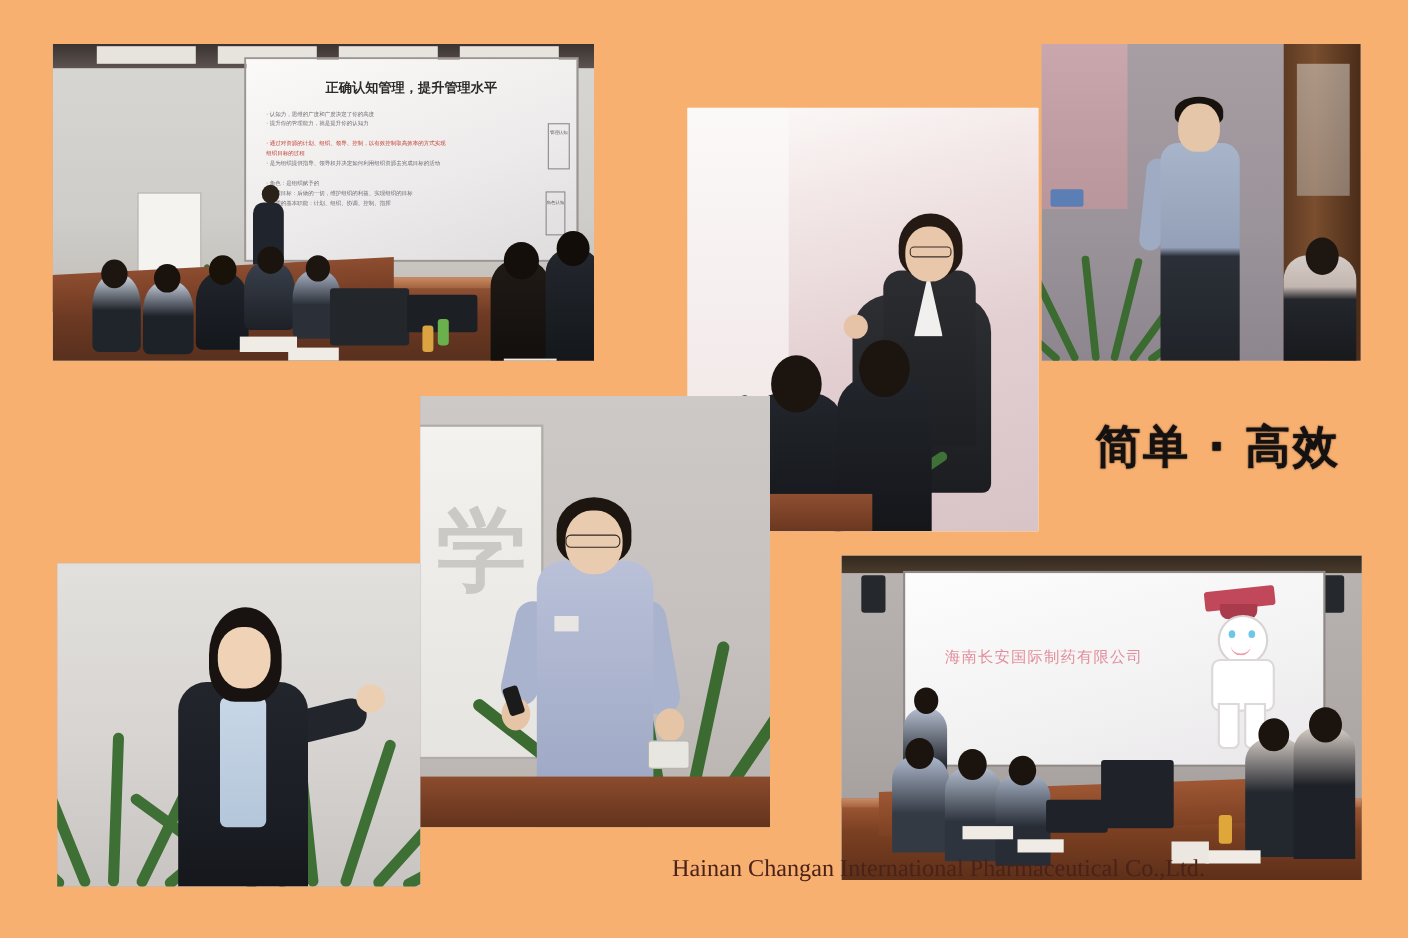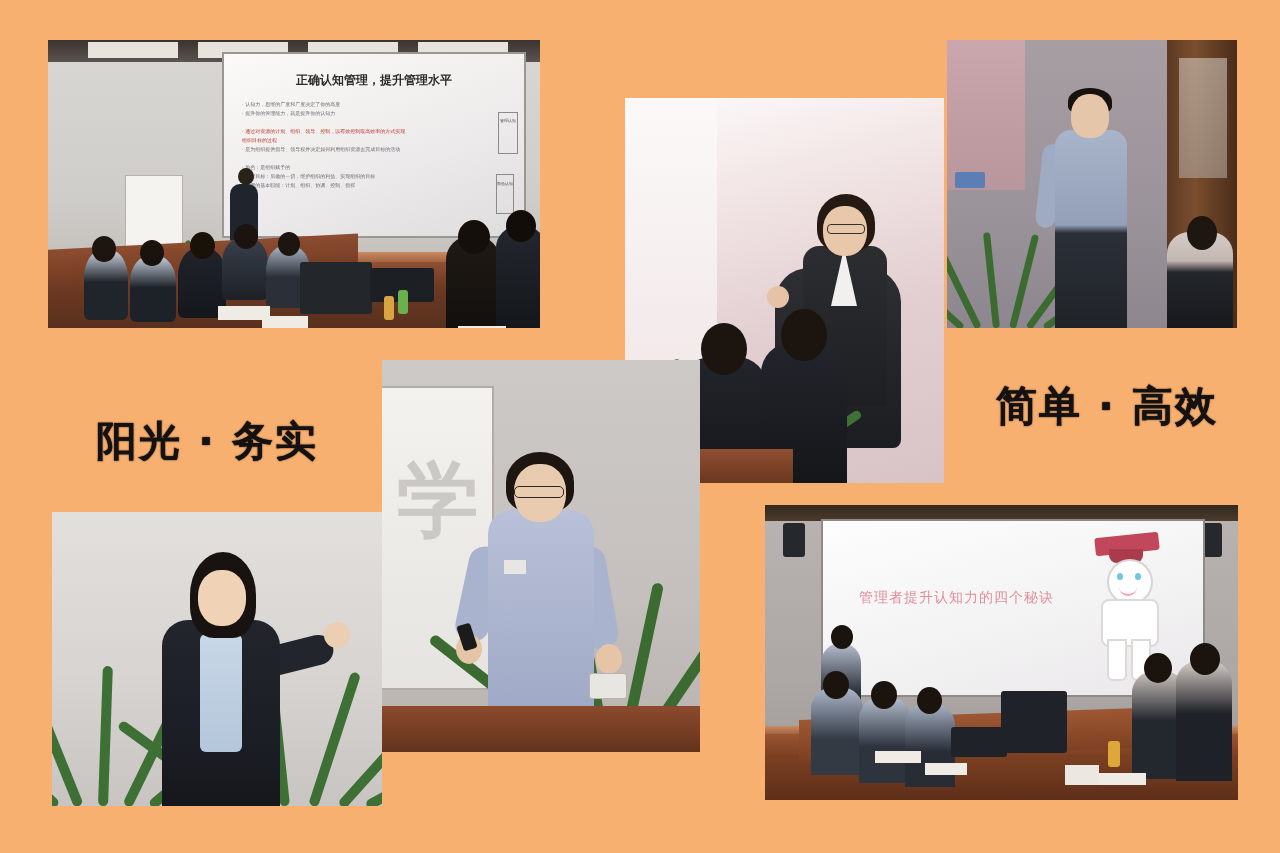--- a/index.html
+++ b/index.html
@@ -436,21 +436,21 @@
 
   <div class="photo" id="photo-meeting-slide-2">
     <div class="ph-inner">
       <div class="p6-wall"></div>
       <div class="p6-ceil"></div>
 
       <div class="p6-spk" style="left:18px;top:18px;"></div>
       <div class="p6-spk" style="right:16px;top:18px;"></div>
 
       <div class="p6-screen">
-        <div class="p6-slide-title">管理者提升认知力的四个秘诀</div>
+        <div class="p6-slide-title">海南长安国际制药有限公司</div>
         <div class="p6-mascot">
           <div class="p6-cap"></div>
           <div class="p6-cap2"></div>
           <div class="p6-face"></div>
           <div class="p6-eye" style="left:32px"></div>
           <div class="p6-eye" style="left:50px"></div>
           <div class="p6-smile"></div>
           <div class="p6-torso"></div>
           <div class="p6-legs">
               <i style="left:0"></i>
@@ -480,21 +480,21 @@
       <div class="p6-mon" style="left:236px;top:186px;width:66px;height:62px;"></div>
       <div class="p6-mon" style="left:186px;top:222px;width:56px;height:30px;"></div>
       <div class="p6-paper" style="left:110px;top:246px;width:46px;height:12px;"></div>
       <div class="p6-paper" style="left:160px;top:258px;width:42px;height:12px;"></div>
       <div class="p6-paper" style="right:92px;top:268px;width:50px;height:12px;"></div>
       <div class="p6-paper" style="left:300px;top:260px;width:34px;height:20px;background:#ece8e1;"></div>
       <div class="p6-bottle" style="position:absolute;right:118px;top:236px;width:12px;height:26px;background:#dfa63a;border-radius:3px;"></div>
     </div>
   </div>
 
-  <div class="slogan" id="slogan-left">阳光 ·  务实</div>
   <div class="slogan" id="slogan-right">简单 ·  高效</div>
 
   <div class="brand">
     <div class="brand-text">
+      <div class="brand-en">Hainan Changan International Pharmaceutical Co.,Ltd.</div>
     </div>
   </div>
 
 </div>
 
 </body></html>

